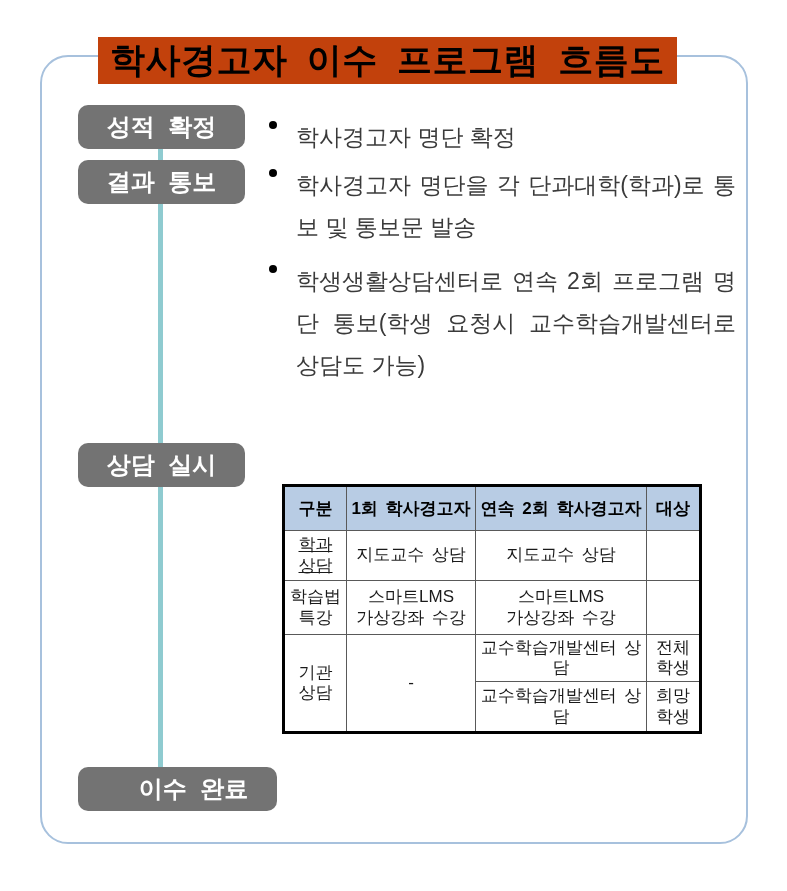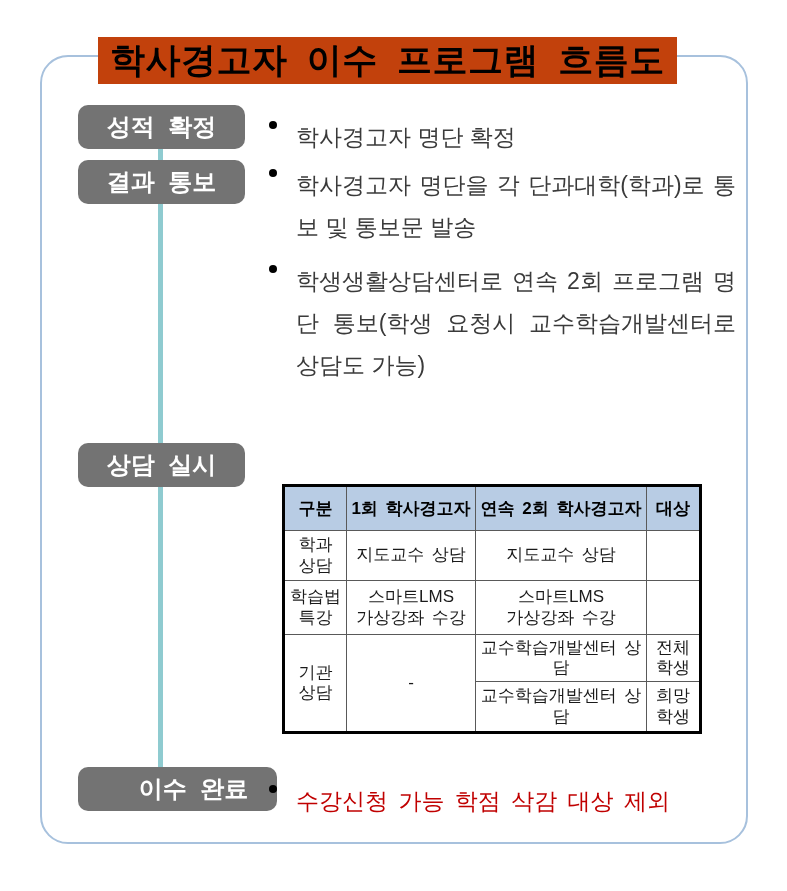--- a/index.html
+++ b/index.html
@@ -131,21 +131,21 @@
     word-spacing: 3px;
   }
   .col-0 { width: 63px; }
   .col-1 { width: 129px; }
   .col-2 { width: 171px; }
   .col-3 { width: 54px; }
   .row-a td { height: 49px; }
   .row-b td { height: 53px; }
   .row-c td { height: 46px; }
   .row-d td { height: 49px; }
-  td.tight { line-height: 0.95; }
+  td.tight { line-height: 0.95; text-decoration: underline; }
 </style>
 </head>
 <body>
 
 <div class="canvas">
 
   <div class="frame"></div>
 
   <div class="diagram-title">학사경고자 이수 프로그램 흐름도</div>
 
@@ -217,20 +217,14 @@
         </tr>
         <tr class="row-d">
           <td>교수학습개발센터 상담</td>
           <td>희망
 학생</td>
         </tr>
       </tbody>
     </table>
   </div>
 
-  <div class="notes notes-4">
-    <div class="bullet-item">
-      <span class="bullet-dot"></span>
-      <span class="bullet-text">수강신청 가능 학점 삭감 대상 제외</span>
-    </div>
-  </div>
 
 </div>
 
 </body></html>

